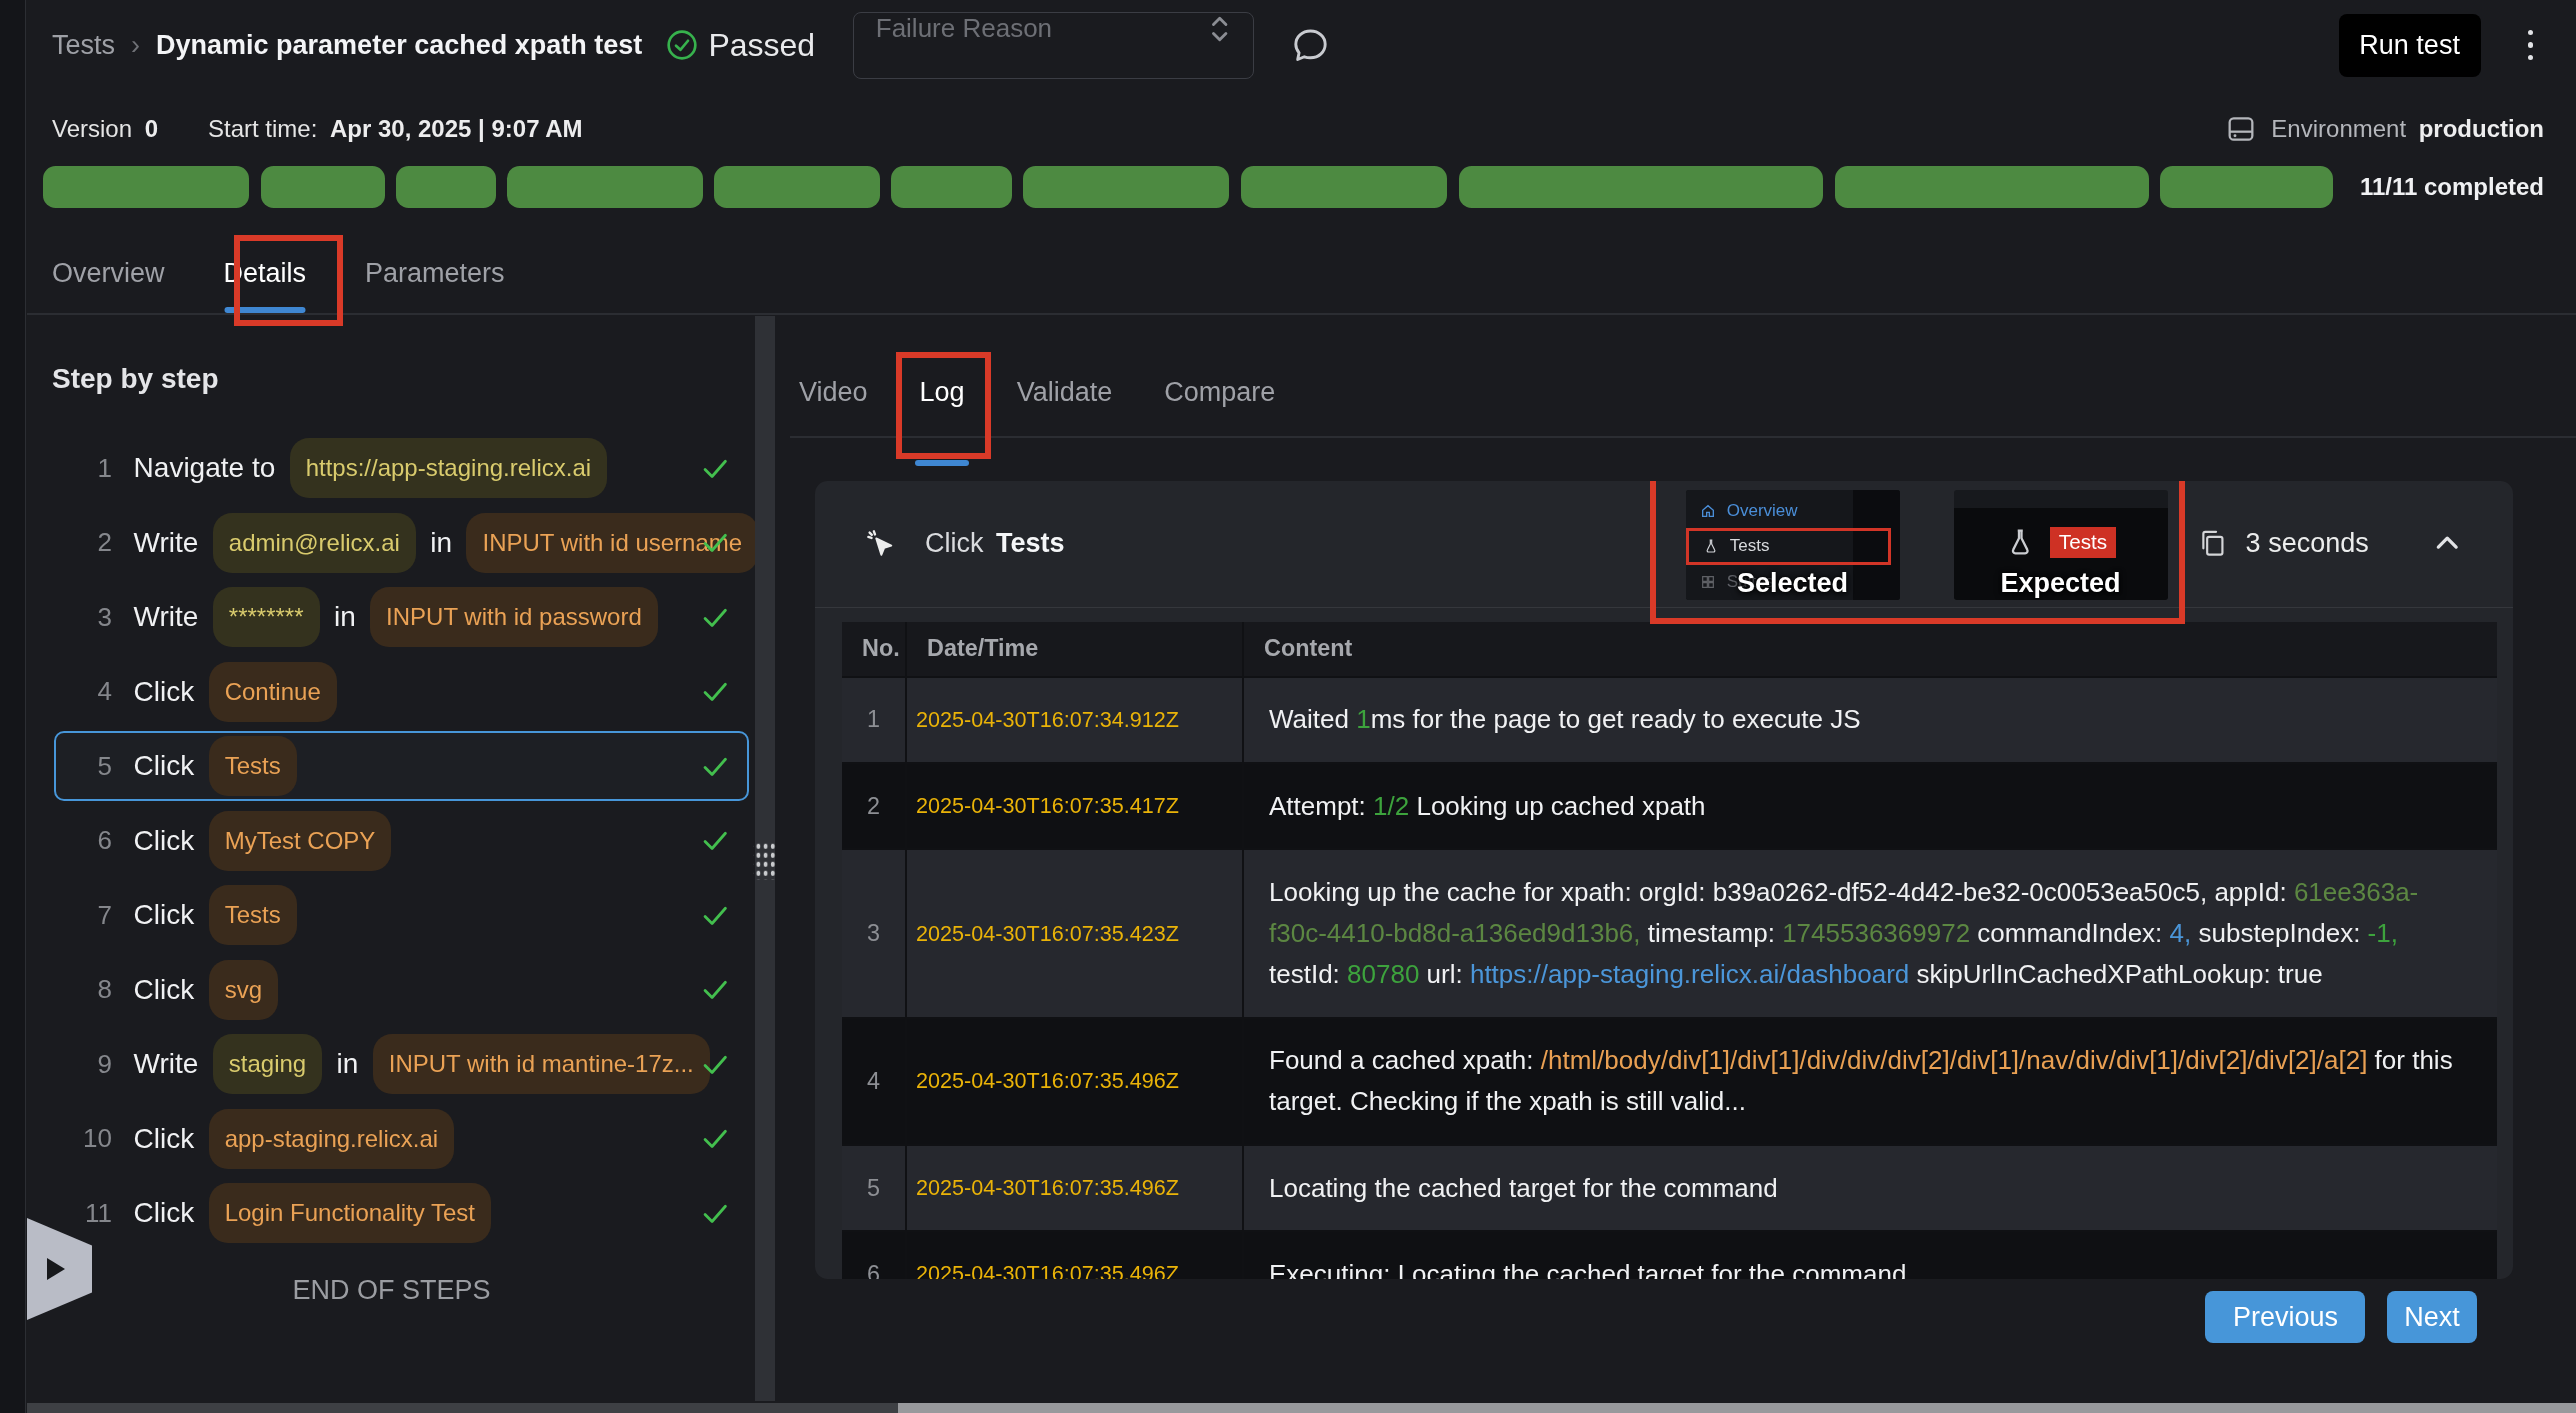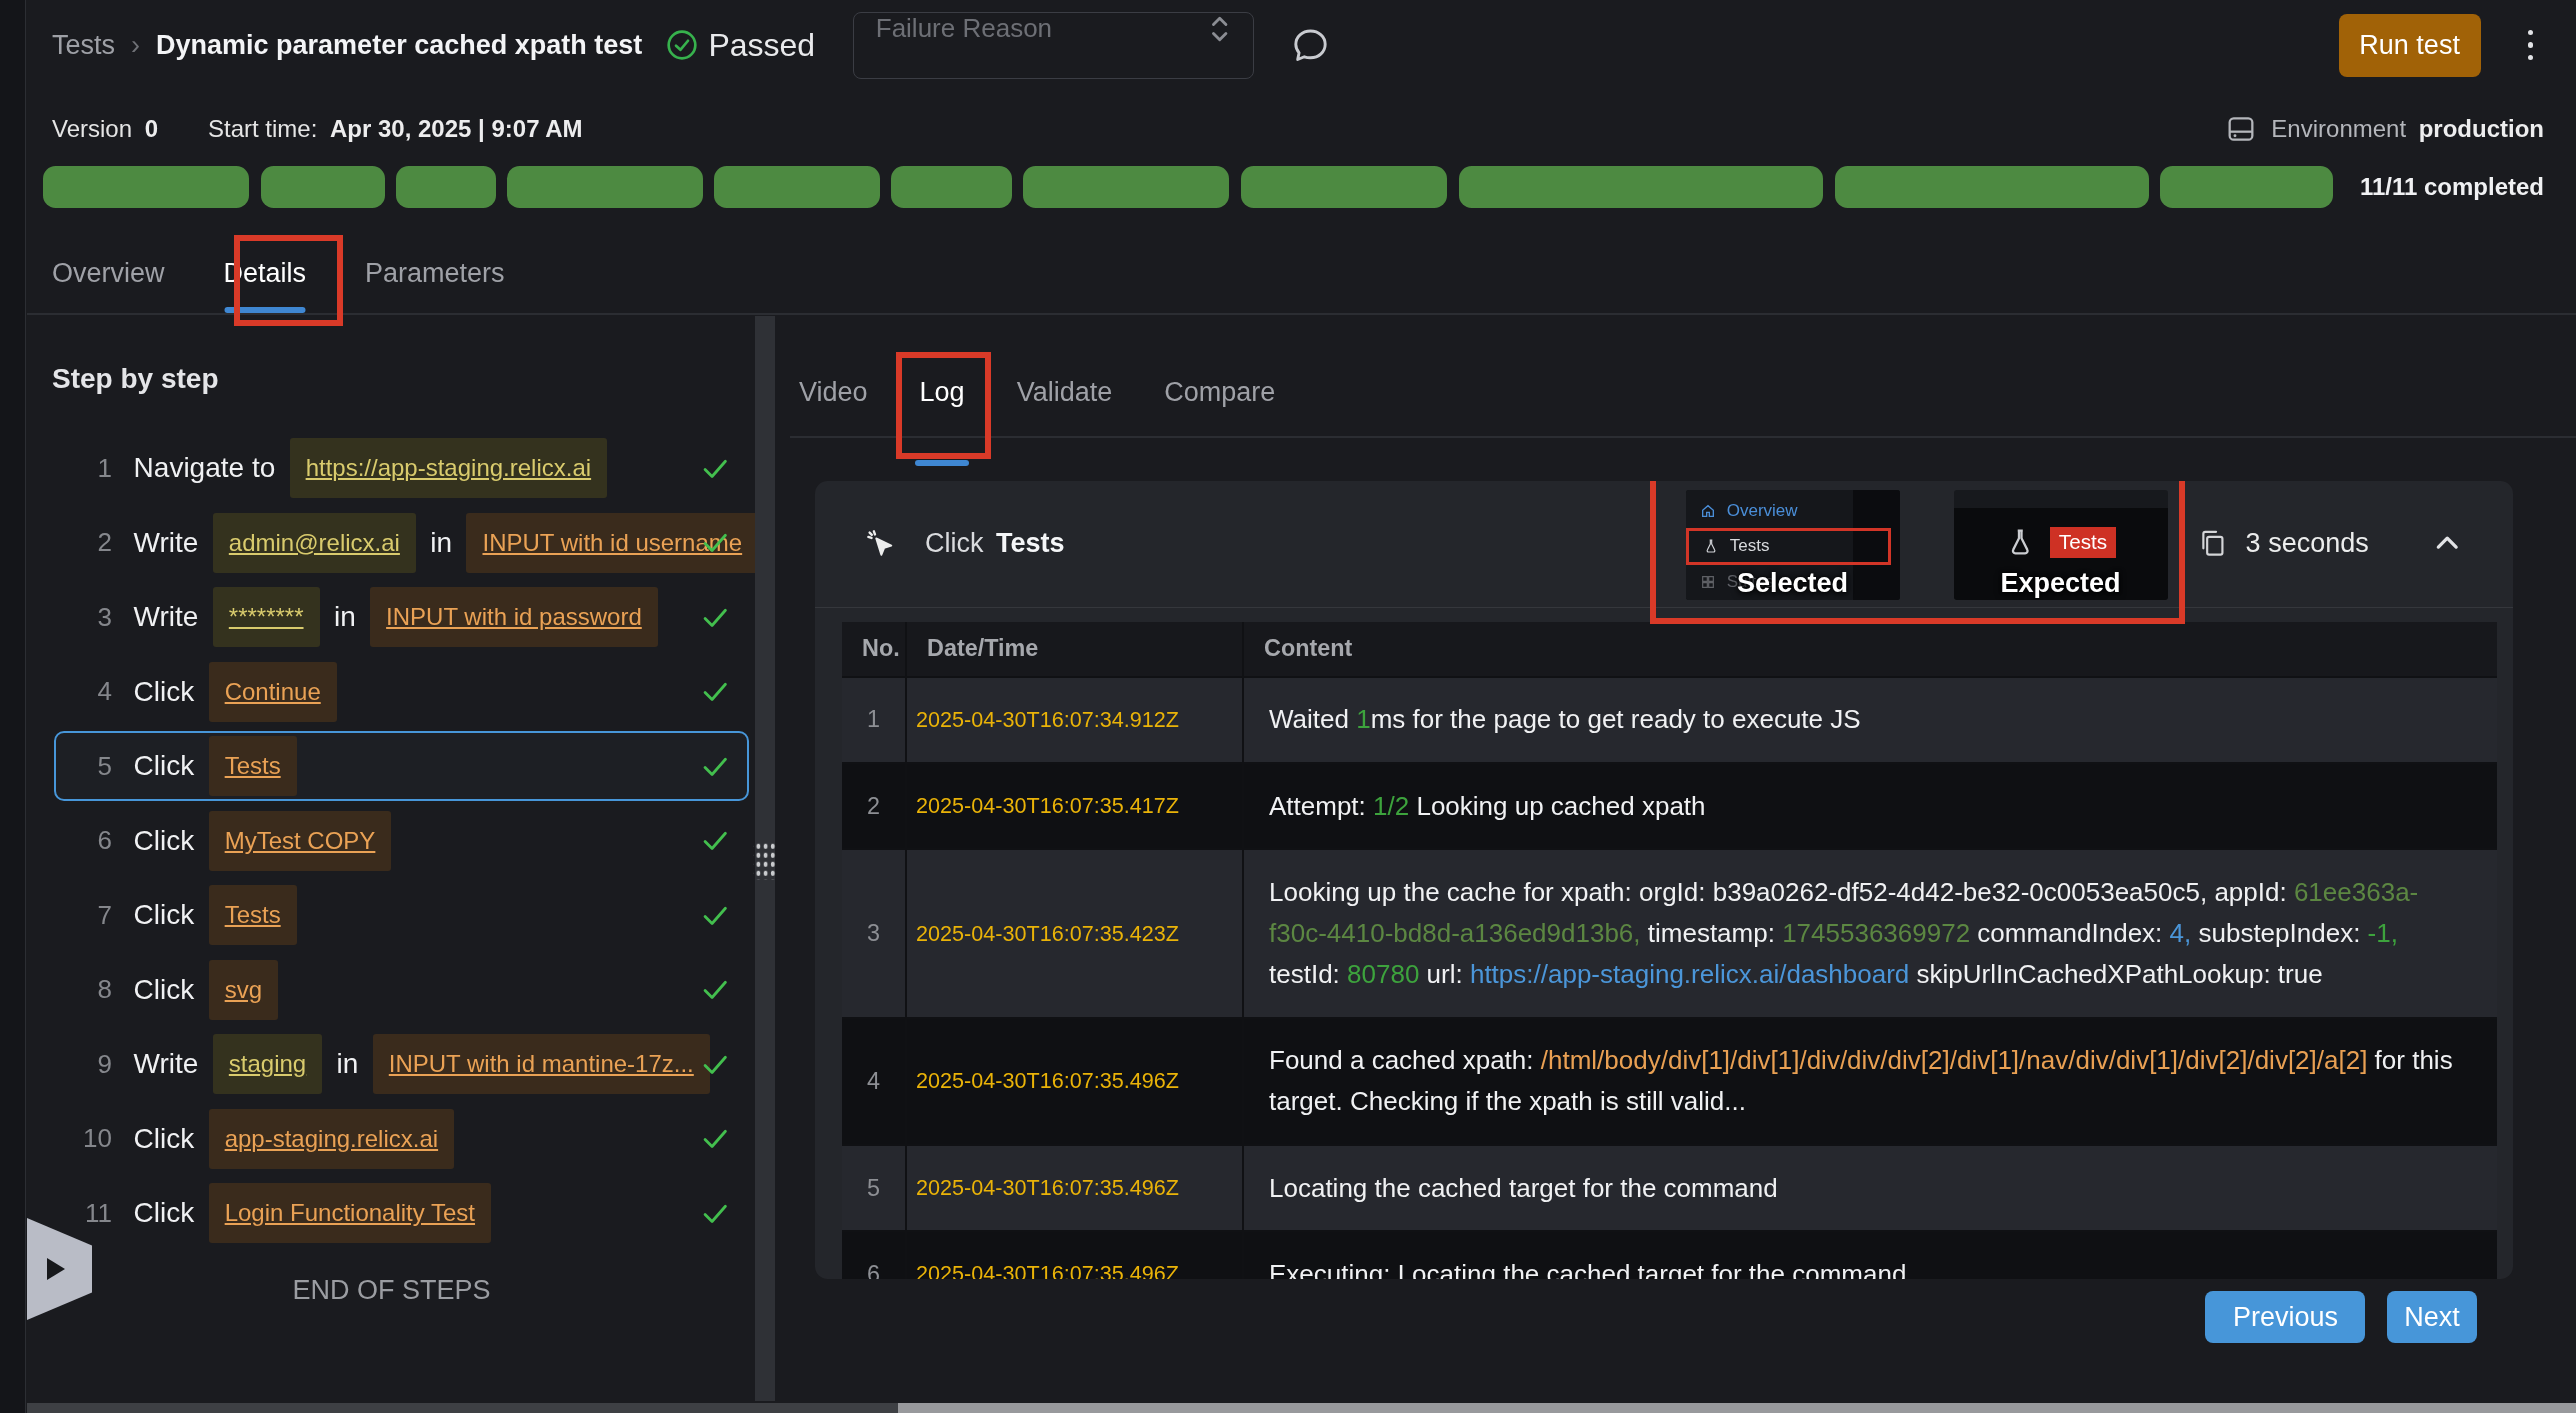--- a/index.html
+++ b/index.html
@@ -19,21 +19,21 @@
   .crumb-sep{font-size:27px;color:#6f7176;margin:0 16px;}
   .title{font-size:27px;font-weight:600;color:#f3f4f6;}
   .passed{display:flex;align-items:center;margin-left:23.4px;}
   .passed svg{width:32px;height:32px;}
   .passed-label{font-size:32px;color:#e9eaec;margin-left:10.8px;}
   .fail-select{margin-left:38px;width:356px;height:65px;border:1.8px solid #3b3d44;border-radius:8px;
     display:flex;align-items:flex-start;padding:0 21.6px;cursor:pointer;}
   .fail-select .ph{font-size:26px;color:#6d6f75;flex:1;}
   .chat-btn{margin-left:36px;display:flex;align-items:center;}
   .hdr-spacer{flex:1;}
-  .run-btn{width:142px;height:63px;background:#a16207;border-radius:8px;border:none;color:#fff;
+  .run-btn{width:142px;height:63px;background:#000000;border-radius:8px;border:none;color:#fff;
     font-size:27px;font-family:inherit;display:flex;align-items:center;justify-content:center;cursor:pointer;}
   .kebab{margin-left:47px;margin-right:43px;display:flex;flex-direction:column;gap:7.2px;cursor:pointer;}
   .kebab i{width:5.4px;height:5.4px;border-radius:50%;background:#e2e3e6;}
 
   
   .meta{position:absolute;left:27px;top:106px;right:0;height:45px;display:flex;align-items:center;padding:0 32px 0 25px;}
   .meta .lbl{font-size:24px;color:#e5e5e5;}
   .meta .val{font-size:24px;font-weight:700;color:#ededee;margin-left:12.6px;}
   .meta .gap{width:50px;}
   .meta-spacer{flex:1;}
@@ -60,21 +60,21 @@
   
   .steps-panel{position:absolute;left:27px;top:316px;width:729px;bottom:12.6px;overflow:hidden;}
   .steps-title{font-size:28px;font-weight:700;color:#e4e5e8;margin:47px 0 0 25px;}
   .steps-list{margin-top:38px;}
   .step-row{display:flex;align-items:center;height:66px;margin:0 7.2px 4.5px 27px;border:2.7px solid transparent;
     border-radius:10px;padding:0 16px 0 0;cursor:pointer;}
   .step-row.selected{border-color:#4796d9;background:#1d1f24;}
   .step-num{width:56px;text-align:right;font-size:26px;color:#85878c;flex:none;}
   .step-segs{display:flex;align-items:center;margin-left:21.6px;gap:14.4px;flex:1;min-width:0;}
   .seg-plain{font-size:28px;color:#f0f1f3;white-space:nowrap;}
-  .badge{font-size:24px;padding:16px 16px;border-radius:3px;white-space:nowrap;text-decoration:underline;}
+  .badge{font-size:24px;padding:16px 16px;border-radius:19px;white-space:nowrap;}
   .badge.value{color:#d9cb6d;background:#34321e;}
   .badge.target{color:#eaa255;background:#3a2b1c;}
   .step-check{flex:none;margin-left:16px;}
   .end-of-steps{text-align:center;font-size:27px;color:#9b9da2;margin-top:27px;}
 
   
   .vdiv{position:absolute;left:755px;top:316px;width:20px;height:1085px;background:#2f3136;}
   .vdiv .dots{position:absolute;left:-1.8px;top:524px;width:23.4px;height:40px;
     background-image:radial-gradient(#c9cbce 1.8px, transparent 2.3px);background-size:7.2px 9px;background-position:1.8px 1.8px;cursor:col-resize;}
 

